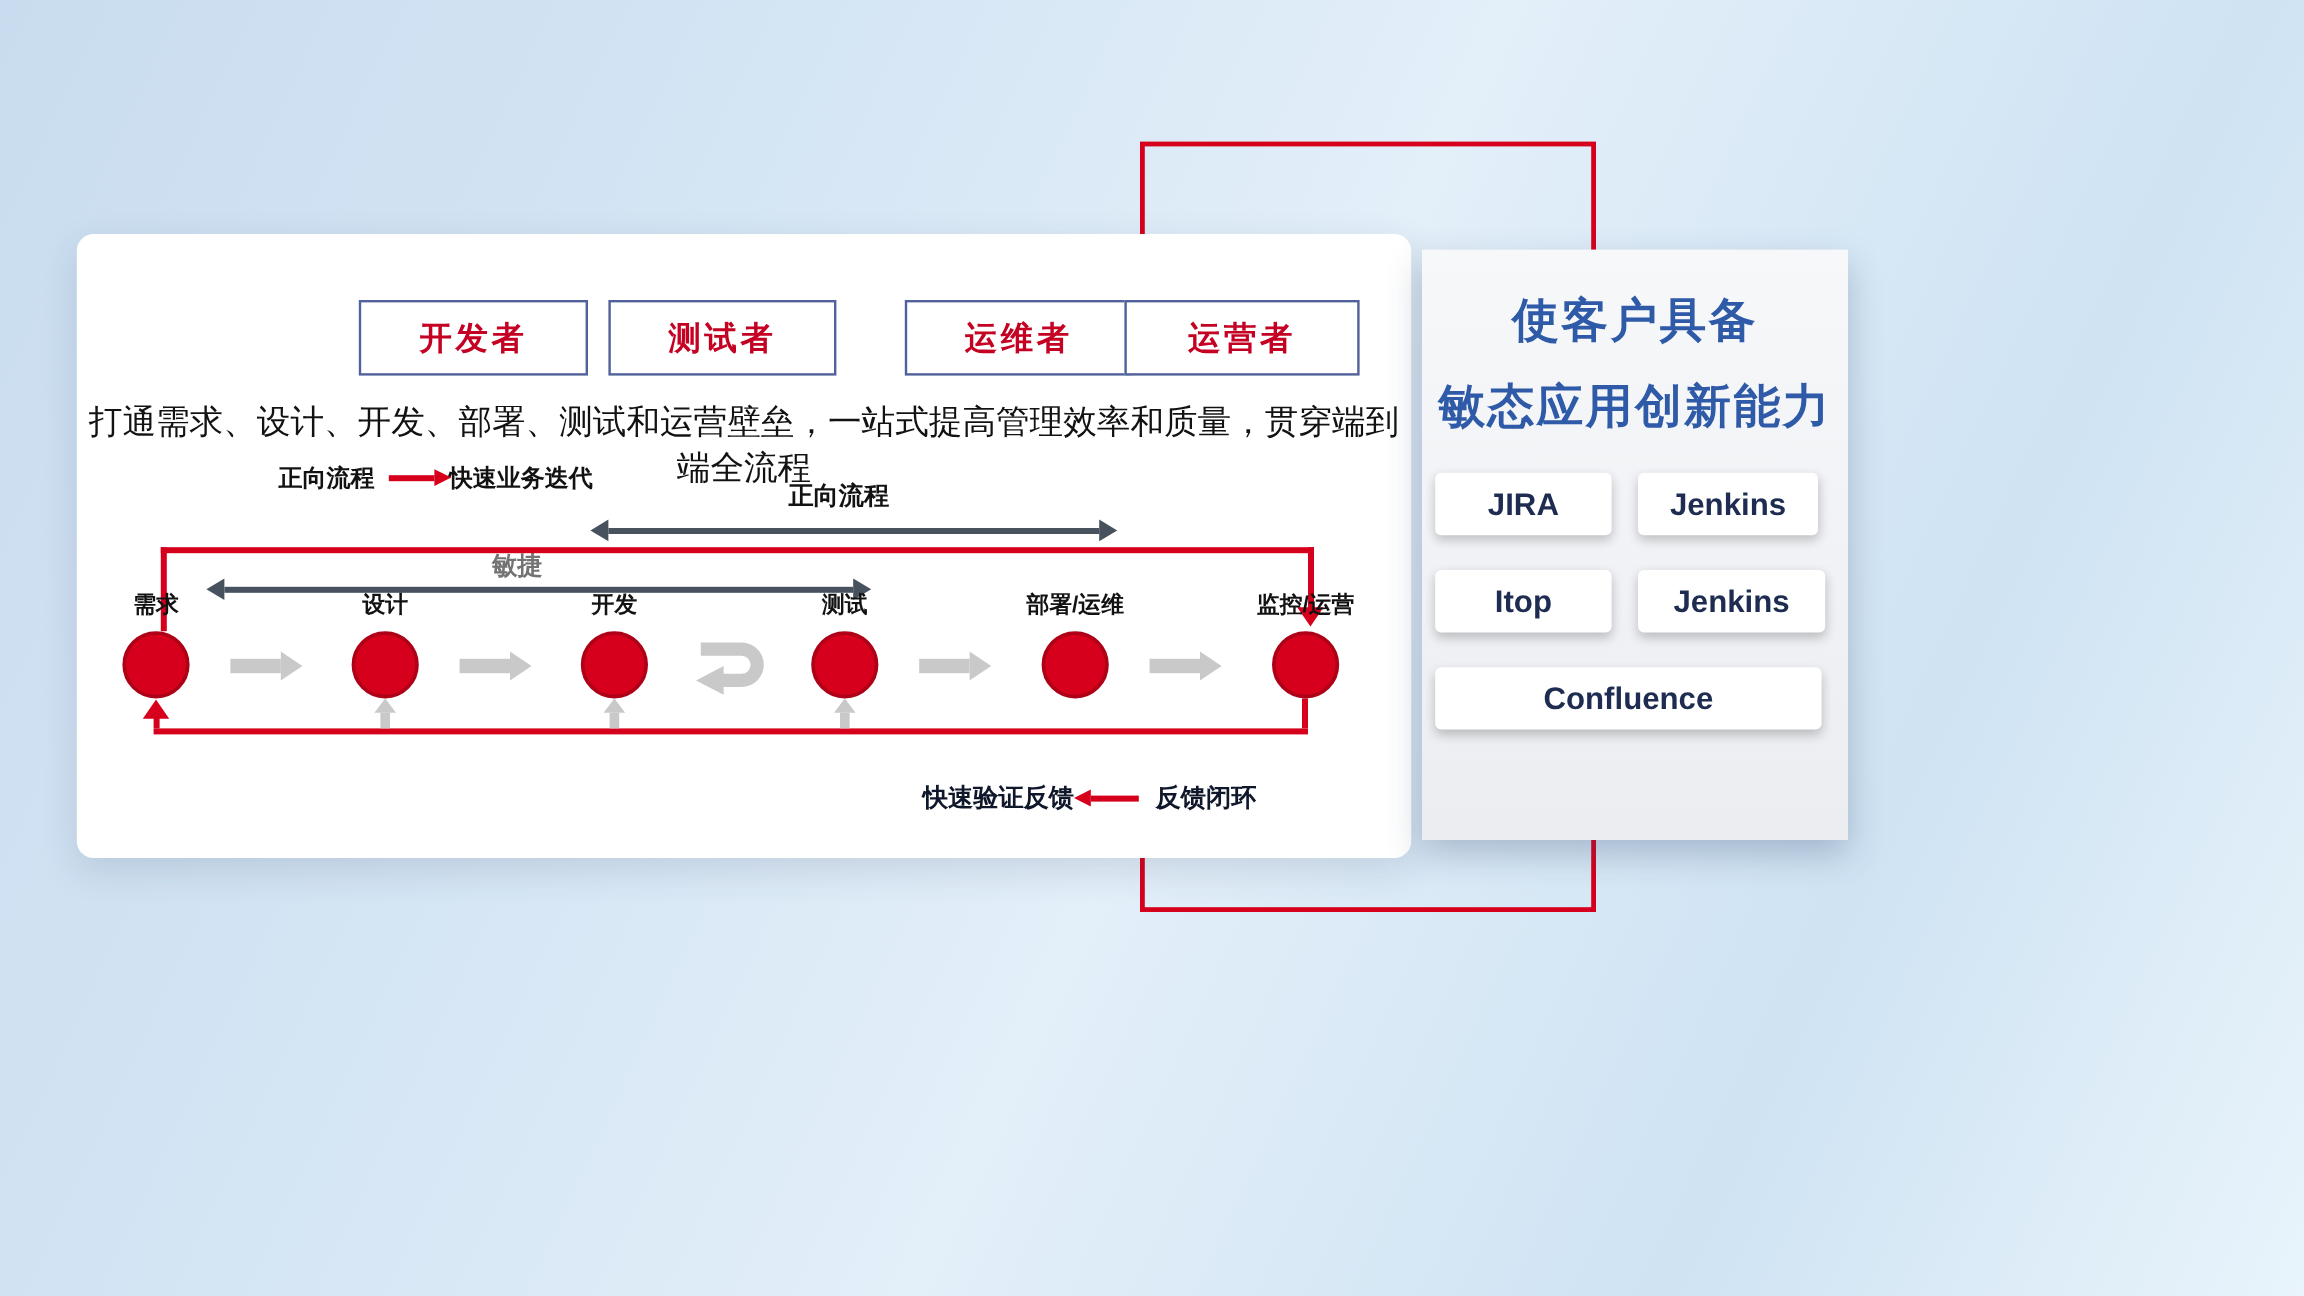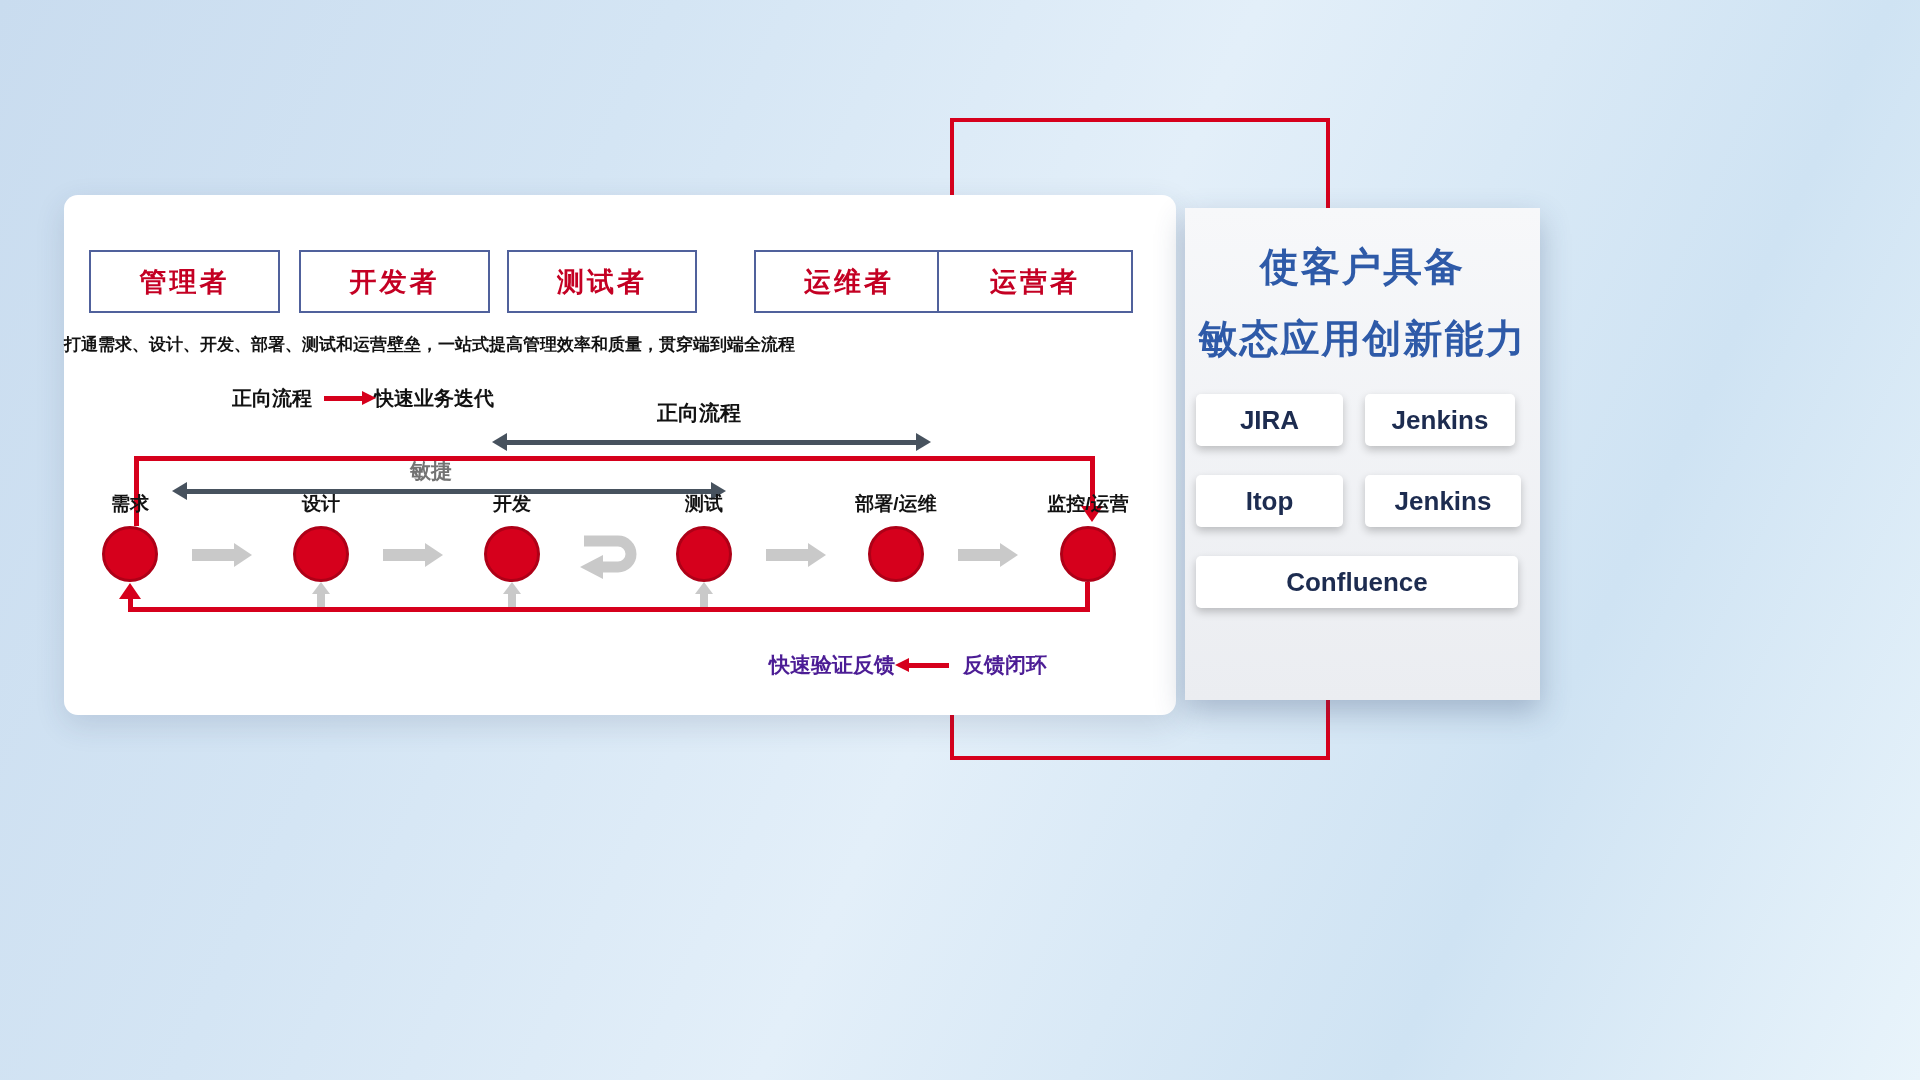--- a/index.html
+++ b/index.html
@@ -32,33 +32,33 @@
     color: #c40023; font-size: 27px; font-weight: bold; letter-spacing: 3px;
   }
   .role-0 { left: 25px;  width: 191px; }
   .role-1 { left: 235px; width: 191px; }
   .role-2 { left: 443px; width: 190px; }
   .role-3 { left: 668px; width: 190px; margin-left: 22px; }
   .role-4 { left: 873px; width: 196px; }
 
   .subtitle {
     position: absolute; top: 138px; left: 0; width: 100%;
-    font-size: 17px; font-weight: bold; color: #121212;
+    text-align: center; font-size: 28px; font-weight: normal; color: #121212;
   }
 
   
   .legend-forward {
     position: absolute; left: 168px; top: 190px;
     display: flex; align-items: center; gap: 12px;
     font-size: 20px; font-weight: bold; color: #121212;
   }
   .legend-feedback {
     position: absolute; left: 705px; top: 456px;
     display: flex; align-items: center; gap: 14px;
-    font-size: 21px; font-weight: bold; color: #4c1d95;
+    font-size: 21px; font-weight: bold; color: #0f172a;
   }
   .red-arrow-right { width: 38px; height: 5px; background: #d6001c; position: relative; }
   .red-arrow-right::after {
     content:""; position:absolute; right:-14px; top:-5px;
     border-left:14px solid #d6001c; border-top:7px solid transparent; border-bottom:7px solid transparent;
   }
   .red-arrow-left { width: 40px; height: 5px; background: #d6001c; position: relative; }
   .red-arrow-left::before {
     content:""; position:absolute; left:-14px; top:-5px;
     border-right:14px solid #d6001c; border-top:7px solid transparent; border-bottom:7px solid transparent;
@@ -153,23 +153,20 @@
   #tool-jenkins    { left: 180px; top: 267px; width: 156px; }
   #tool-confluence { left: 11px;  top: 348px; width: 322px; }
 </style>
 </head>
 <body>
 
 <div class="frame"></div>
 
 <div class="card">
 
-  <div class="role-box role-0">
-      <span>管理者</span>
-    </div>
   <div class="role-box role-1">
       <span>开发者</span>
     </div>
   <div class="role-box role-2">
       <span>测试者</span>
     </div>
   <div class="role-box role-3">
       <span>运维者</span>
     </div>
   <div class="role-box role-4">

